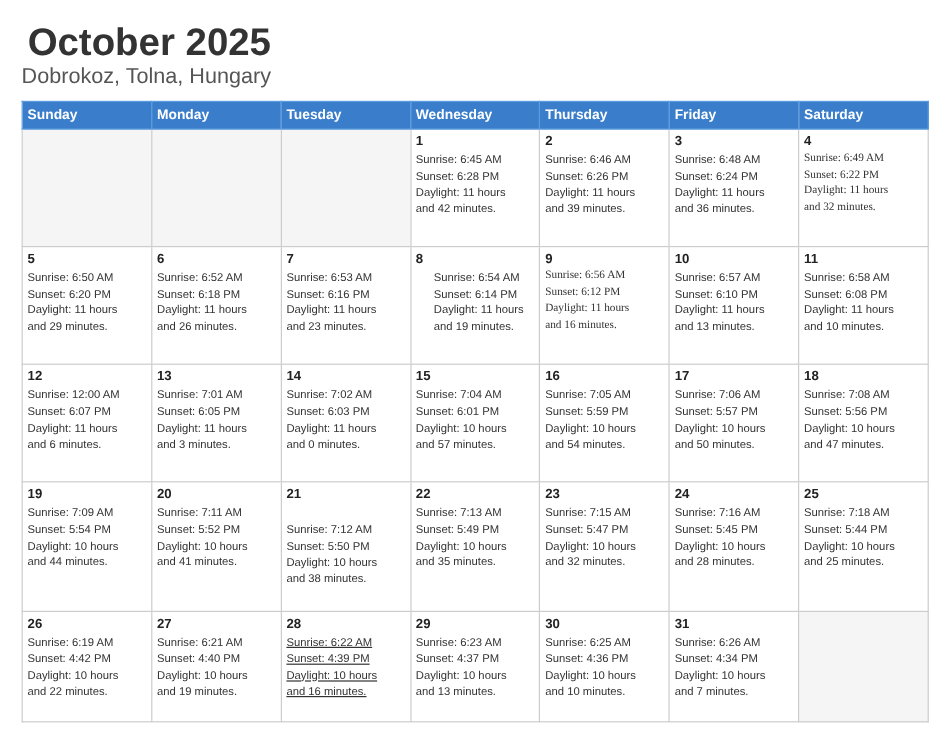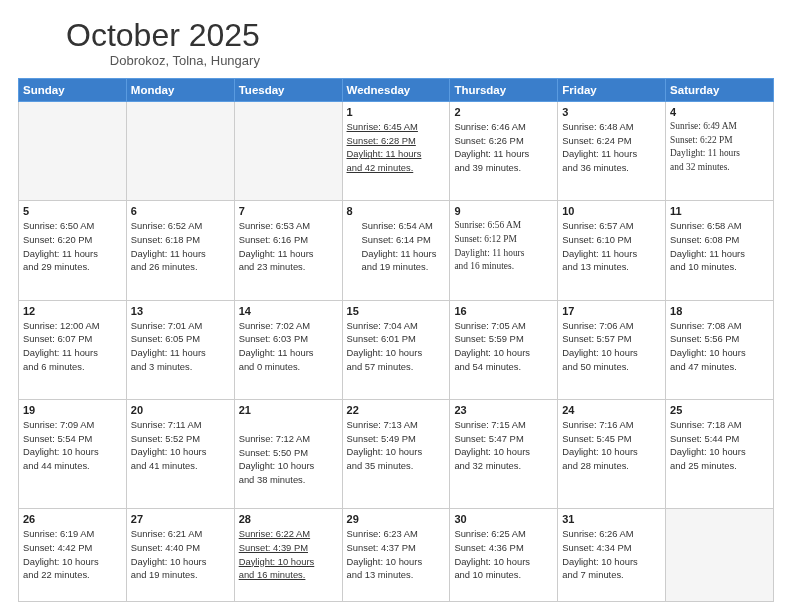--- a/index.html
+++ b/index.html
@@ -37,27 +37,26 @@
     .logo-blue { color: #1a6bbf; }
     .logo-icon {
       width: 32px;
       height: 32px;
     }
     .title-block {
       text-align: right;
     }
     .month-title {
       font-size: 32px;
-      font-weight: normal;
+      font-weight: bold;
       color: #333;
       line-height: 1.1;
-      margin-left: 48px;
     }
     .location {
-      font-size: 13px;
+      font-size: 18px;
       color: #555;
     }
     .calendar {
       flex: 1;
       border-collapse: collapse;
       width: 100%;
       table-layout: fixed;
     }
     .calendar th {
       background: #3a7ecb;
@@ -119,21 +118,21 @@
           <th>Saturday</th>
         </tr>
     </thead>
     <tbody id="calendar-body">
     <tr>
           <td class="empty"></td>
           <td class="empty"></td>
           <td class="empty"></td>
           <td>
             <span class="day-number">1</span>
-            <div class="day-info" style="white-space: pre-line; text-decoration: underline;">Sunrise: 6:45 AM
+            <div class="day-info" style="white-space: pre-line;">Sunrise: 6:45 AM
 Sunset: 6:28 PM
 Daylight: 11 hours
 and 42 minutes.</div>
           </td>
           <td>
             <span class="day-number">2</span>
             <div class="day-info" style="white-space: pre-line;">Sunrise: 6:46 AM
 Sunset: 6:26 PM
 Daylight: 11 hours
 and 39 minutes.</div>

